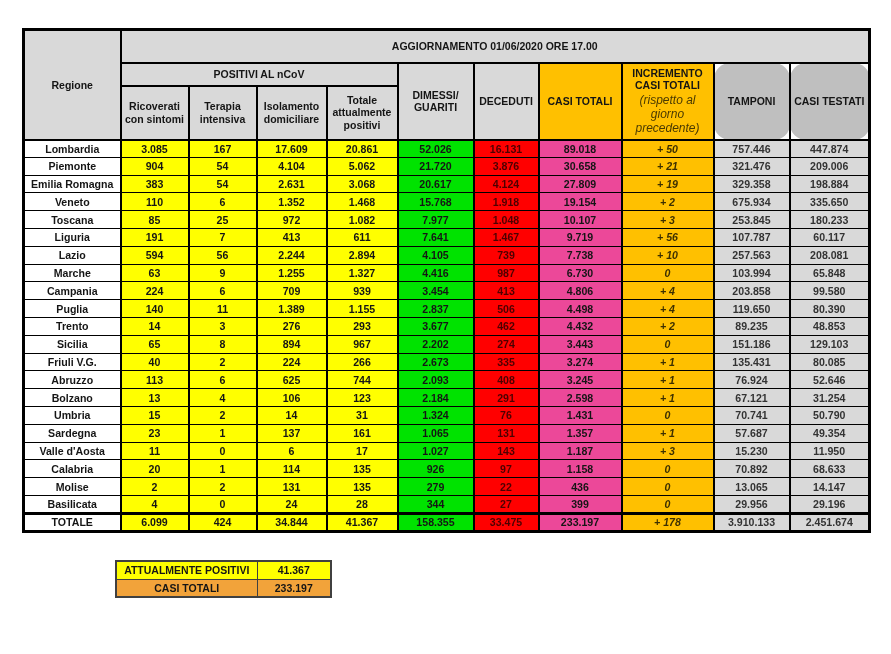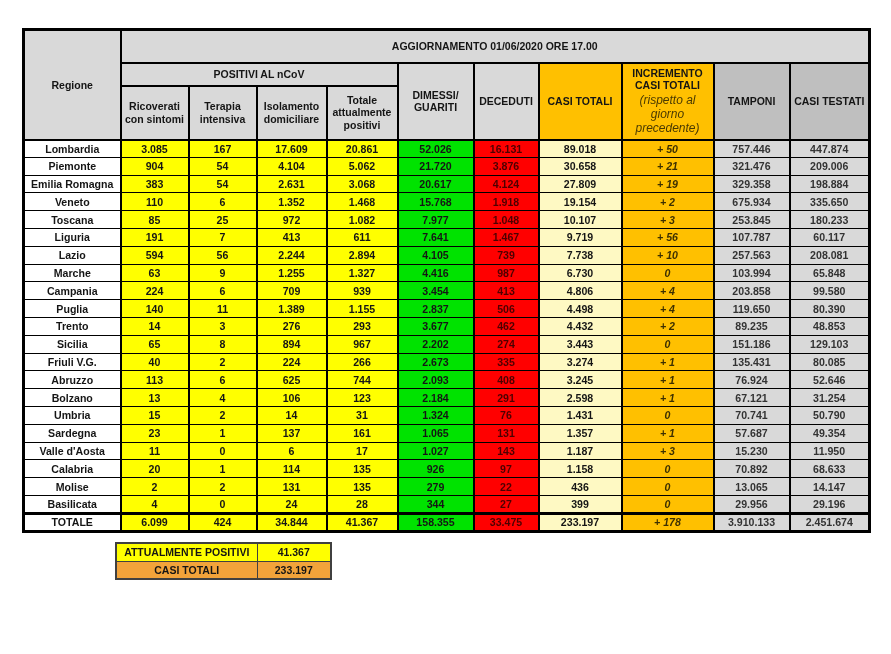--- a/index.html
+++ b/index.html
@@ -33,43 +33,43 @@
   }
   table.main thead th {
     background: #d9d9d9;
     font-size: 10.5px;
     line-height: 1.18;
     border-bottom-width: 2px;
     border-top-width: 2px;
   }
   .h-title { font-size: 12px; }
   .h-orange { background: #ffc000 !important; }
-  .h-gray   { background: #bfbfbf !important; }
+  .h-gray   { background: #bfbfbf !important; border-radius: 16px; }
   .h-incr-sub {
     display: block;
     font-style: italic;
     font-weight: 400;
     font-size: 12px;
     color: #4a3a00;
     margin-top: 1px;
   }
   table.main tbody td { height: 17.8px; font-size: 10.6px; }
   .c-region { background: #ffffff; }
   .c-yellow { background: #ffff00; }
   .c-green  { background: #00e300; }
   .c-red    { background: #ff0000; color: #4d0000 !important; }
-  .c-orange { background: #fef9c3; }
+  .c-orange { background: #ec4899; }
   .c-incr   { background: #ffc000; font-style: italic; color: #3d3000 !important; margin-left: 8px; }
   .c-gray   { background: #d9d9d9; color: #333333 !important; }
   tr.totale td { border-top: 3px solid #000; border-bottom: 2px solid #000; }
 
   
   table.summary {
     position: absolute;
-    left: 115px; top: 542px;
+    left: 115px; top: 560px;
     border-collapse: collapse;
     table-layout: fixed;
     border: 2px solid #404040;
   }
   table.summary td {
     border: 1.5px solid #404040;
     height: 18px;
     text-align: center;
     vertical-align: middle;
     font-size: 10.5px;

